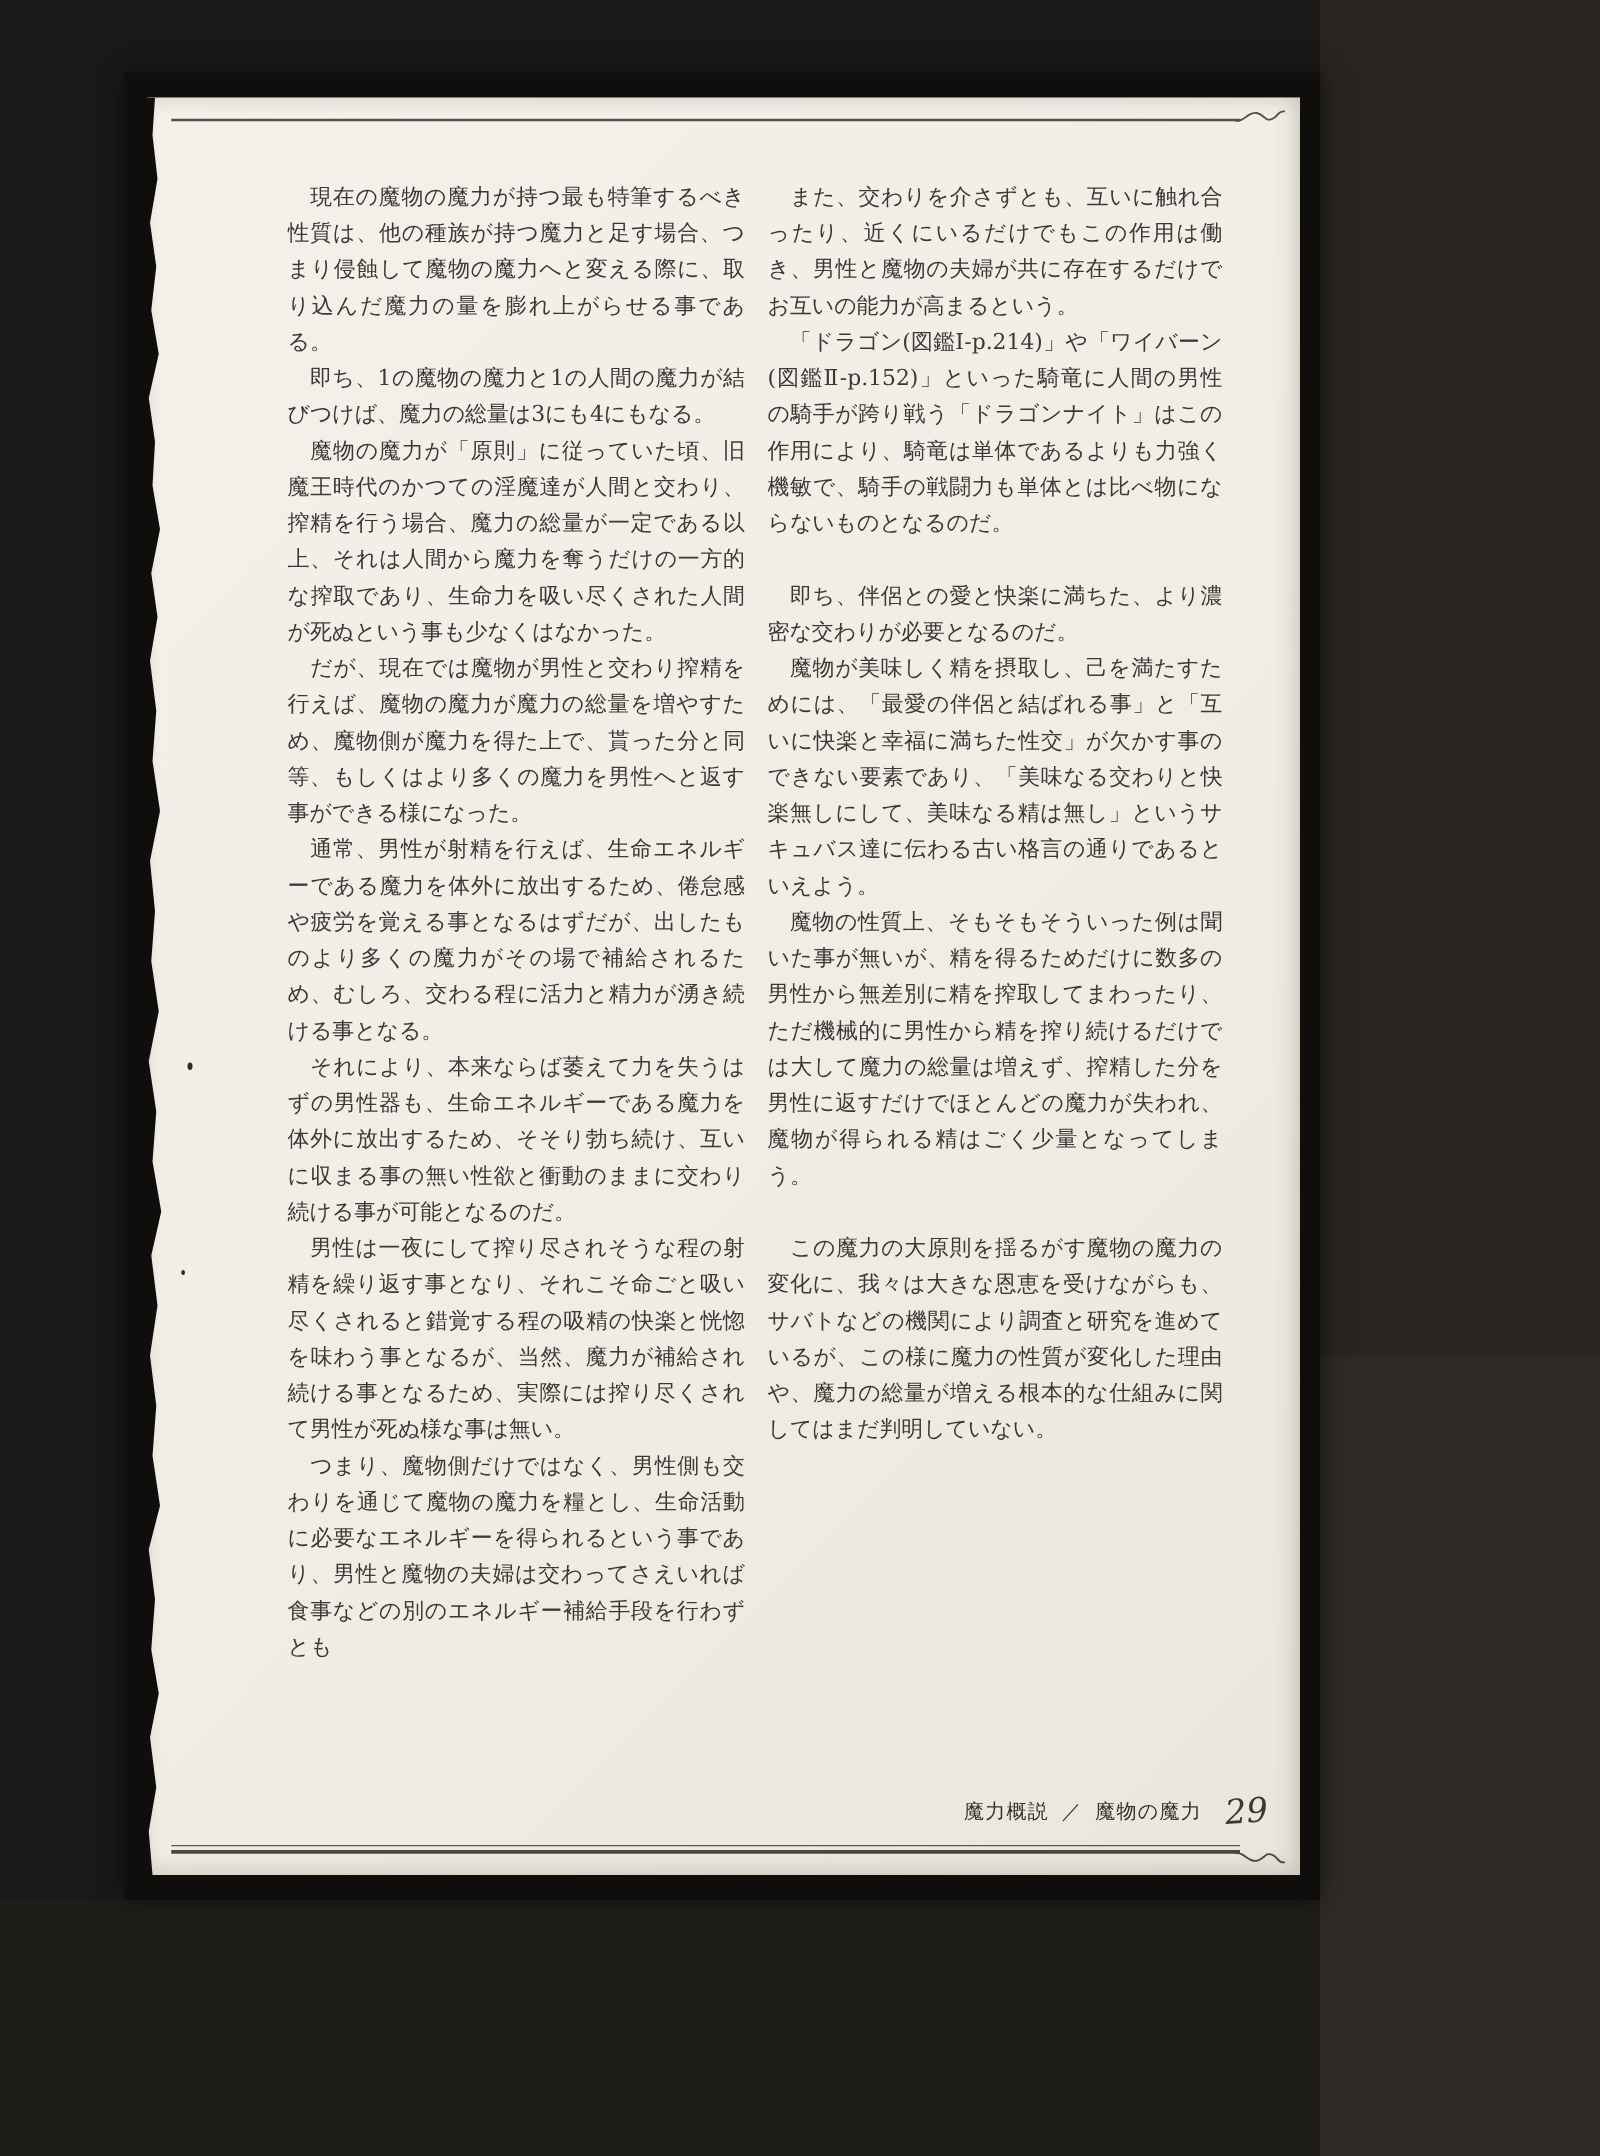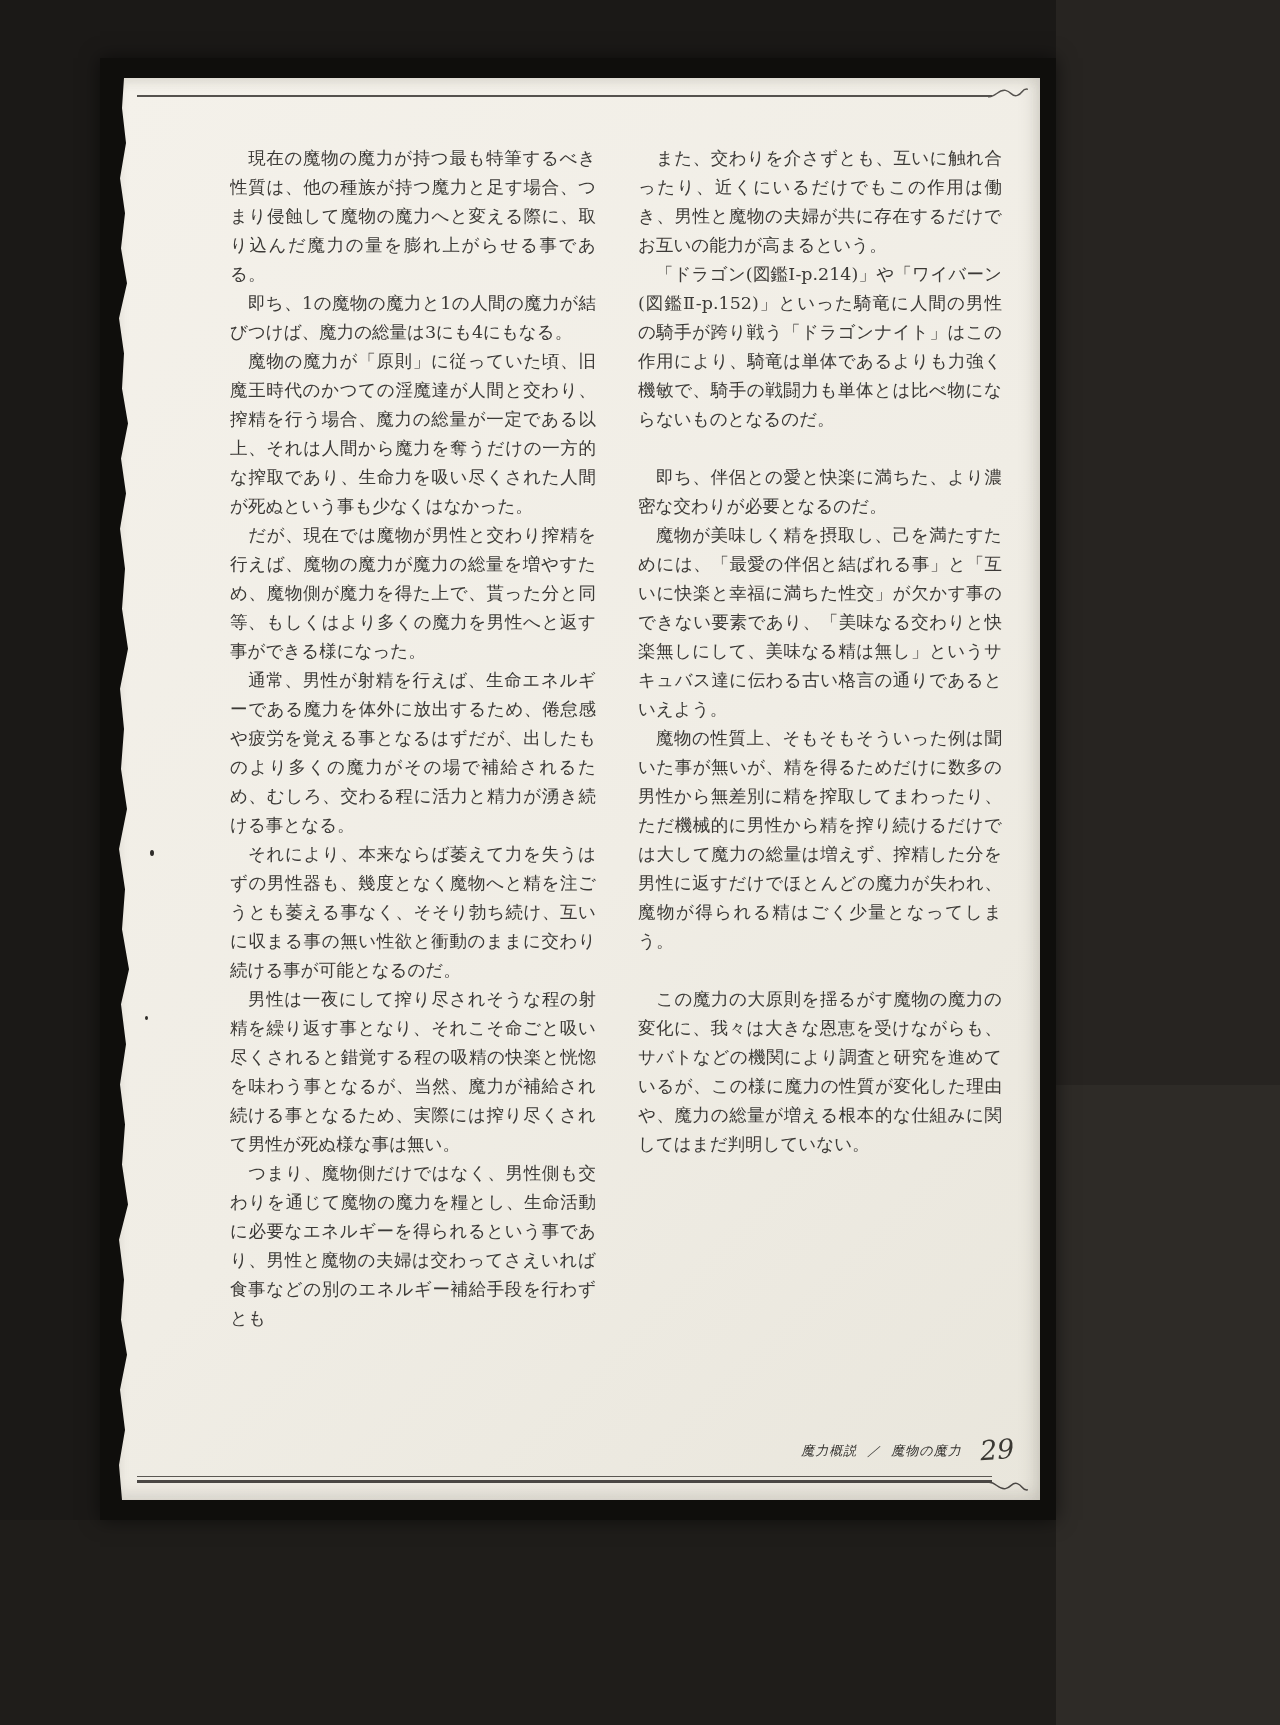--- a/index.html
+++ b/index.html
@@ -26,40 +26,39 @@
   .deckle{left:-2px;top:0;width:20px;height:1422px;display:block;}
   .speck{background:#2e2c29;border-radius:50%;}
   
   .rule-top{left:19px;top:17px;width:855px;height:2px;background:#55524e;}
   .rule-bot-thin{left:19px;top:1398px;width:855px;height:1px;background:#5a5752;}
   .rule-bot-thick{left:19px;top:1402px;width:855px;height:3px;background:#4a4744;}
   .flourish{width:40px;height:30px;}
   .flourish-top{left:870px;top:3px;}
   .flourish-bot{left:870px;top:1390px;transform:scaleY(-1);}
   
-  .columns{left:112px;top:66px;width:772px;height:1290px;display:flex;gap:42px;overflow:hidden;}
+  .columns{left:112px;top:66px;width:772px;height:1290px;display:flex;gap:18px;overflow:hidden;}
   .col{width:366px;height:1290px;overflow:hidden;}
   .col.right{width:364px;}
   .para{
     margin:0;
     font-size:17.5px;
     line-height:29px;
     color:#3b3936;
     text-align:justify;
     text-justify:inter-character;
     overflow-wrap:anywhere;
   }
   .para:empty{height:29px;}
   
   .footer{right:26px;top:1356px;height:34px;text-align:right;white-space:nowrap;}
   .footer .crumb{
     font-family:"DejaVu Sans","Liberation Sans",sans-serif;
-    font-size:13px;color:#33312e;letter-spacing:1px;
+    font-size:16px;color:#33312e;letter-spacing:1px;
     vertical-align:baseline;
-    font-style:italic;
   }
   .footer .sep{margin:0 10px;}
   .footer .pagenum{
     font-family:"DejaVu Serif","Liberation Serif",serif;
     font-style:italic;font-size:27px;color:#3a3833;
     margin-left:18px;display:inline-block;transform:rotate(-4deg);
     vertical-align:-4px;
   }
 </style>
 </head>
@@ -86,21 +85,21 @@
   </svg>
 
   <div class="abs columns">
     <div class="col">
 
     <p class="para">　現在の魔物の魔力が持つ最も特筆するべき性質は、他の種族が持つ魔力と足す場合、つまり侵蝕して魔物の魔力へと変える際に、取り込んだ魔力の量を膨れ上がらせる事である。</p>
         <p class="para">　即ち、1の魔物の魔力と1の人間の魔力が結びつけば、魔力の総量は3にも4にもなる。</p>
         <p class="para">　魔物の魔力が「原則」に従っていた頃、旧魔王時代のかつての淫魔達が人間と交わり、搾精を行う場合、魔力の総量が一定である以上、それは人間から魔力を奪うだけの一方的な搾取であり、生命力を吸い尽くされた人間が死ぬという事も少なくはなかった。</p>
         <p class="para">　だが、現在では魔物が男性と交わり搾精を行えば、魔物の魔力が魔力の総量を増やすため、魔物側が魔力を得た上で、貰った分と同等、もしくはより多くの魔力を男性へと返す事ができる様になった。</p>
         <p class="para">　通常、男性が射精を行えば、生命エネルギーである魔力を体外に放出するため、倦怠感や疲労を覚える事となるはずだが、出したものより多くの魔力がその場で補給されるため、むしろ、交わる程に活力と精力が湧き続ける事となる。</p>
-        <p class="para">　それにより、本来ならば萎えて力を失うはずの男性器も、幾度となく魔物へと精を注ごうとも萎える事なく、そそり勃ち続け、互いに収まる事の無い性欲と衝動のままに交わり続ける事が可能となるのだ。</p>
+        <p class="para">　それにより、本来ならば萎えて力を失うはずの男性器も、生命エネルギーである魔力を体外に放出するため、そそり勃ち続け、互いに収まる事の無い性欲と衝動のままに交わり続ける事が可能となるのだ。</p>
         <p class="para">　男性は一夜にして搾り尽されそうな程の射精を繰り返す事となり、それこそ命ごと吸い尽くされると錯覚する程の吸精の快楽と恍惚を味わう事となるが、当然、魔力が補給され続ける事となるため、実際には搾り尽くされて男性が死ぬ様な事は無い。</p>
         <p class="para">　つまり、魔物側だけではなく、男性側も交わりを通じて魔物の魔力を糧とし、生命活動に必要なエネルギーを得られるという事であり、男性と魔物の夫婦は交わってさえいれば食事などの別のエネルギー補給手段を行わずとも</p>
       </div>
     <div class="col right">
 
         <p class="para">　また、交わりを介さずとも、互いに触れ合ったり、近くにいるだけでもこの作用は働き、男性と魔物の夫婦が共に存在するだけでお互いの能力が高まるという。</p>
         <p class="para">　「ドラゴン(図鑑Ⅰ-p.214)」や「ワイバーン(図鑑Ⅱ-p.152)」といった騎竜に人間の男性の騎手が跨り戦う「ドラゴンナイト」はこの作用により、騎竜は単体であるよりも力強く機敏で、騎手の戦闘力も単体とは比べ物にならないものとなるのだ。</p>
         <p class="para"></p>
         <p class="para">　即ち、伴侶との愛と快楽に満ちた、より濃密な交わりが必要となるのだ。</p>
         <p class="para">　魔物が美味しく精を摂取し、己を満たすためには、「最愛の伴侶と結ばれる事」と「互いに快楽と幸福に満ちた性交」が欠かす事のできない要素であり、「美味なる交わりと快楽無しにして、美味なる精は無し」というサキュバス達に伝わる古い格言の通りであるといえよう。</p>

